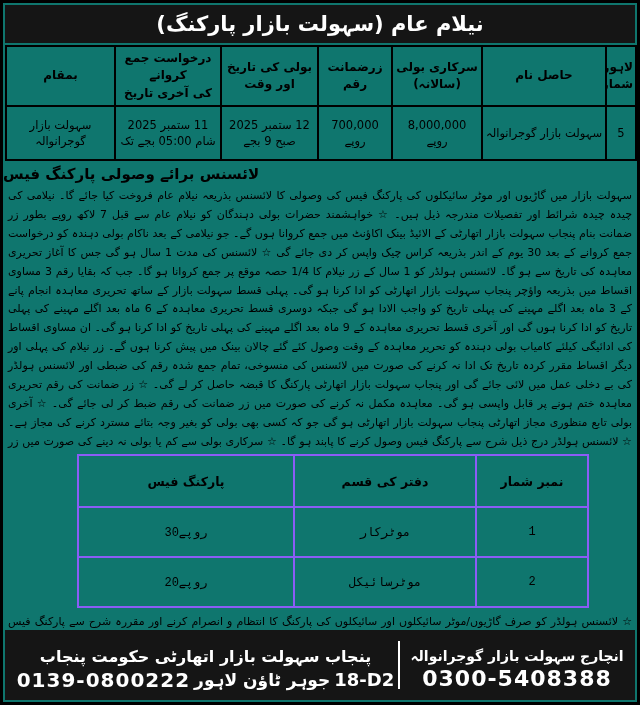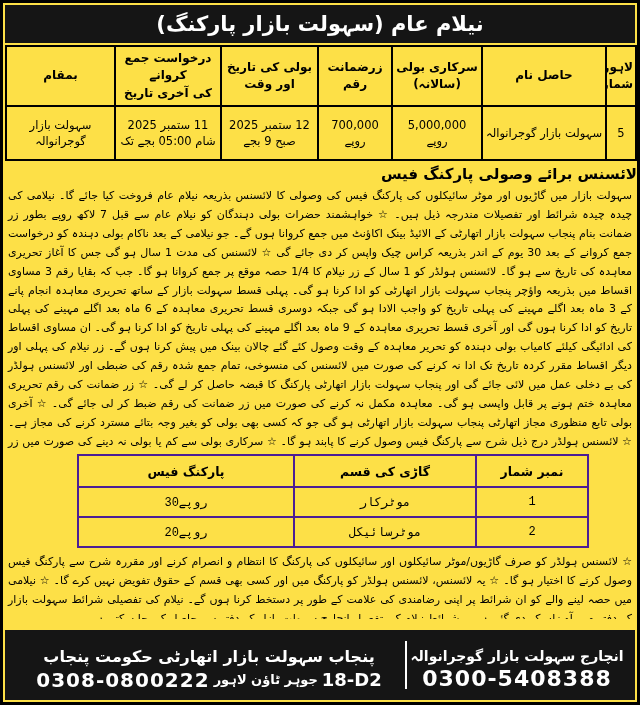--- a/index.html
+++ b/index.html
@@ -1,69 +1,69 @@
 <!DOCTYPE html>
 <html lang="ur"><head>
 <meta charset="utf-8">
 <style>
   html,body{margin:0;padding:0;background:#fff;}
   .page{
-    width:640px;height:705px;box-sizing:border-box;background:#fde047;
+    width:640px;height:705px;box-sizing:border-box;background:#0f766e;
     border:3px solid #000;overflow:hidden;position:relative;
     font-family:"DejaVu Sans","Liberation Sans",sans-serif;color:#000;
   }
   .titlebar{
     margin:2px;height:38px;background:#151515;color:#fff;
     display:flex;align-items:center;justify-content:center;
     font-size:21px;font-weight:bold;direction:rtl;
   }
   table{border-collapse:collapse;direction:rtl;table-layout:fixed;}
   .main-table{width:632px;margin:0 2px;}
   .main-table th,.main-table td{
     border:2px solid #000;text-align:center;vertical-align:middle;
     white-space:pre-line;padding:1px 2px;overflow:hidden;
   }
   .main-table th{font-size:12px;font-weight:bold;height:56px;line-height:1.45;}
   .main-table td{font-size:11.5px;height:50px;line-height:1.4;}
   .c-serial{width:30px;} .c-bazaar{width:124px;} .c-bid{width:90px;}
   .c-sec{width:74px;} .c-datetime{width:97px;} .c-deadline{width:106px;} .c-venue{width:auto;}
   .section-heading{
-    direction:rtl;text-align:right;font-weight:bold;font-size:15px;
+    direction:rtl;text-align:left;font-weight:bold;font-size:15px;
     padding:4px 0 2px;letter-spacing:.5px;
   }
   .terms{
     direction:rtl;text-align:justify;font-size:11px;line-height:1.72;
     padding:2px 5px 0;overflow:hidden;
   }
   .terms-1{height:264px;}
   .terms-2{height:66px;}
   .fee-table{width:512px;margin:3px 48px 3px auto;}
   .fee-table th,.fee-table td{
-    border:2px solid #4c1d95;text-align:center;vertical-align:middle;
-    padding:2px;overflow:hidden;
+    border:2px solid #8b5cf6;text-align:center;vertical-align:middle;
+    padding:12px;overflow:hidden;
   }
   .fee-table th{font-size:12.5px;font-weight:bold;height:26px;}
   .fee-table td{font-size:12px;height:24px;font-family:Liberation Mono, monospace;}
   .f-serial{width:112px;} .f-vehicle{width:182px;} .f-fee{width:auto;}
   .fee-amount{direction:rtl;display:inline-block;}
   .footer{
     position:absolute;left:2px;right:2px;bottom:2px;height:70px;
     background:#151515;color:#fff;display:flex;direction:rtl;
     align-items:center;justify-content:space-between;padding:0 8px;box-sizing:border-box;
   }
   .footer-block{display:flex;flex-direction:column;align-items:center;gap:2px;margin-top:8px;}
-  .footer-right{width:220px;}
+  .footer-right{width:220px;padding-left:7px;}
   .footer-left{flex:1;}
   .footer-divider{width:2px;height:48px;background:#fff;}
   .incharge-label{font-size:14px;font-weight:bold;direction:rtl;}
   .incharge-phone{font-size:22px;font-weight:bold;letter-spacing:1px;font-family:"DejaVu Sans",sans-serif;}
   .authority-name{font-size:16px;font-weight:bold;direction:rtl;}
   .authority-line2{direction:rtl;display:flex;align-items:center;gap:4px;font-weight:bold;}
   .plot-code{font-size:18px;direction:ltr;unicode-bidi:embed;}
-  .address-text{font-size:13px;text-align:center;}
+  .address-text{font-size:17px;text-align:center;}
   .authority-phone{font-size:20px;letter-spacing:1px;direction:ltr;unicode-bidi:embed;}
 </style>
 </head>
 <body>
 
 <div class="page">
 
   <div class="titlebar">
     <span>نیلام عام (سہولت بازار پارکنگ)</span>
   </div>
@@ -89,21 +89,21 @@
         <th>بولی کی تاریخ اور وقت</th>
         <th>درخواست جمع کروانے
 کی آخری تاریخ</th>
         <th>بمقام</th>
       </tr>
     </thead>
     <tbody>
       <tr>
         <td>5</td>
         <td>سہولت بازار گوجرانوالہ</td>
-        <td>5,000,000
+        <td>8,000,000
 روپے</td>
         <td>700,000
 روپے</td>
         <td>12 ستمبر 2025
 صبح 9 بجے</td>
         <td>11 ستمبر 2025
 شام 05:00 بجے تک</td>
         <td>سہولت بازار گوجرانوالہ</td>
       </tr>
     </tbody>
@@ -115,21 +115,21 @@
 
   <table class="fee-table">
     <colgroup>
         <col class="f-serial">
         <col class="f-vehicle">
         <col class="f-fee">
       </colgroup>
     <thead>
       <tr>
         <th>نمبر شمار</th>
-        <th>گاڑی کی قسم</th>
+        <th>دفتر کی قسم</th>
         <th>پارکنگ فیس</th>
       </tr>
     </thead>
     <tbody>
       <tr>
         <td>1</td>
         <td>موٹرکار</td>
         <td>
           <span class="fee-amount">
             <span>روپے</span><span>30</span>
@@ -154,18 +154,18 @@
     <div class="footer-block footer-right">
       <div class="incharge-label">انچارج سہولت بازار گوجرانوالہ</div>
       <div class="incharge-phone">0300-5408388</div>
     </div>
     <div class="footer-divider"></div>
     <div class="footer-block footer-left">
       <div class="authority-name">پنجاب سہولت بازار اتھارٹی حکومت پنجاب</div>
       <div class="authority-line2">
         <span class="plot-code">18-D2</span>
         <span class="address-text">جوہر ٹاؤن لاہور</span>
-        <span class="authority-phone">0308-0800222</span>
+        <span class="authority-phone">0139-0800222</span>
       </div>
     </div>
   </div>
 
 </div>
 
 </body></html>

